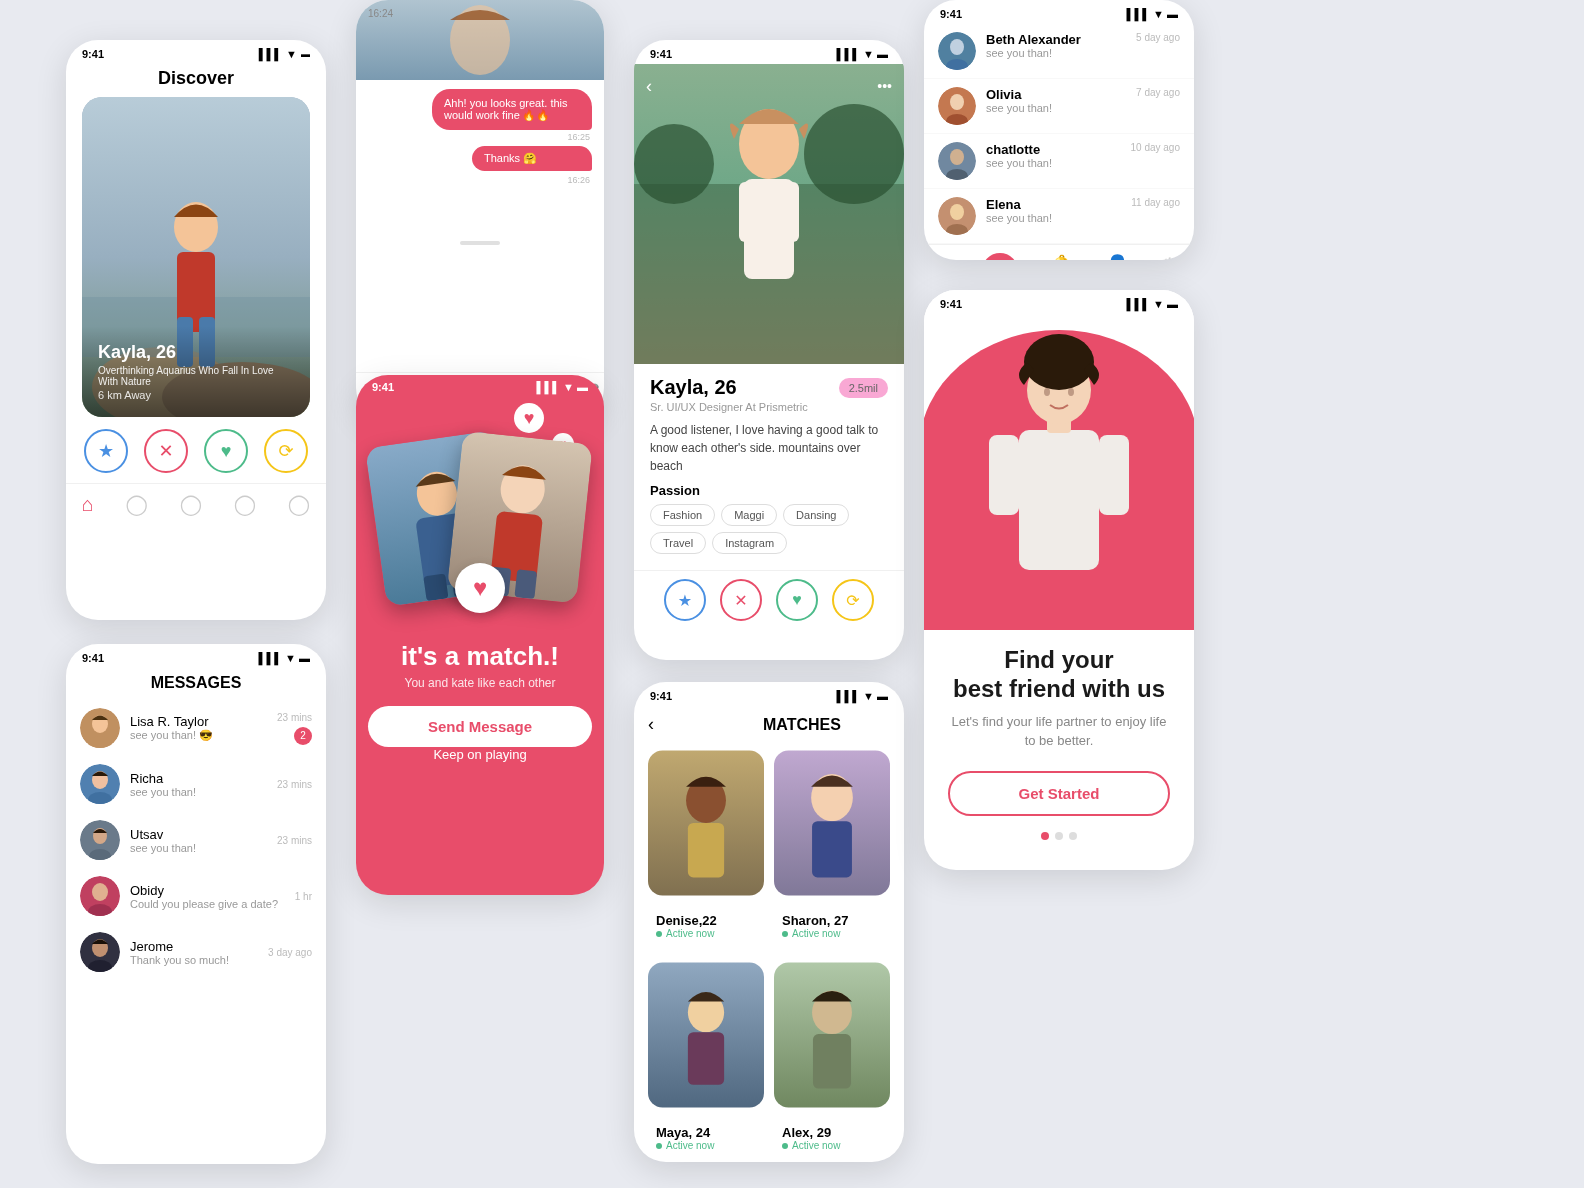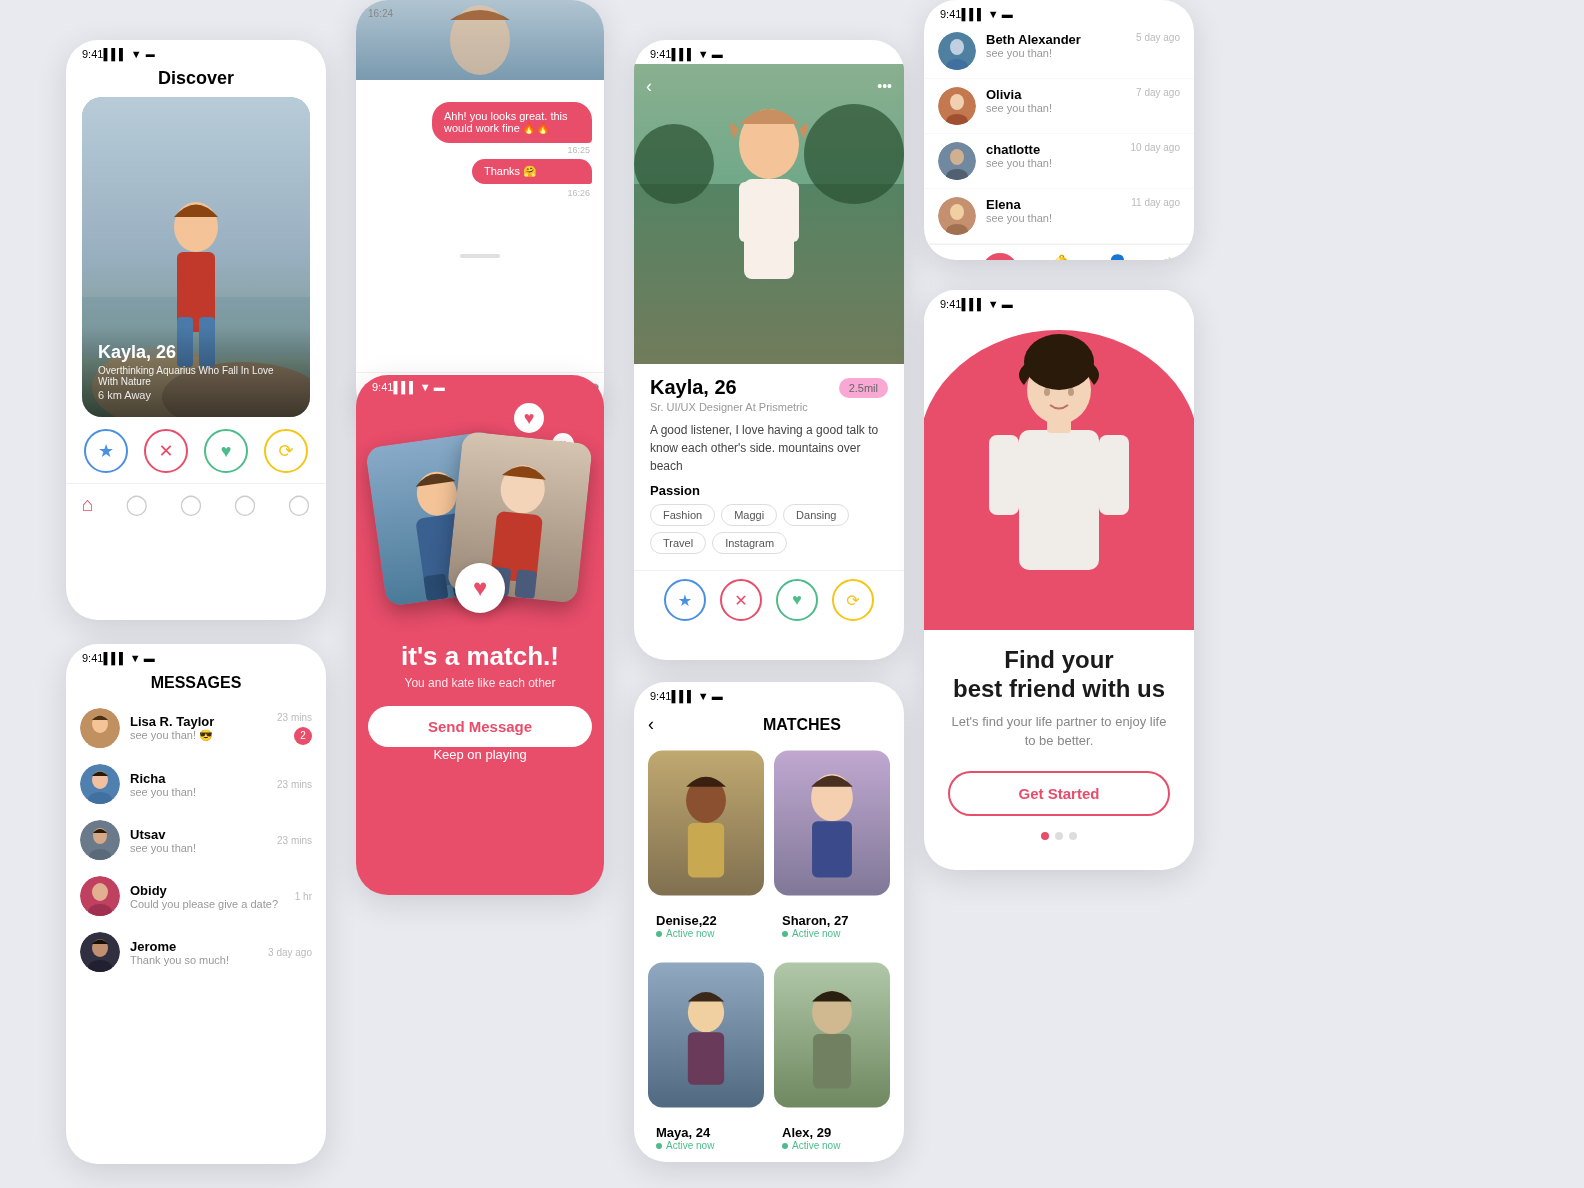--- a/index.html
+++ b/index.html
@@ -16,25 +16,25 @@
       background: white;
       border-radius: 32px;
       position: absolute;
       overflow: hidden;
       box-shadow: 0 8px 32px rgba(0,0,0,0.12);
     }
 
     
     .status-bar {
       display: flex;
-      justify-content: flex-start;
+      justify-content: space-between;
       align-items: center;
       padding: 8px 16px 4px;
       font-size: 11px;
-      font-weight: 400;
+      font-weight: 700;
     }
     .status-icons { display: flex; gap: 4px; align-items: center; font-size: 11px; }
 
     
     #phone-discover {
       left: 66px;
       top: 40px;
       width: 260px;
       height: 580px;
     }
@@ -222,21 +222,21 @@
     }
     .messages-title { text-align: center; font-size: 16px; font-weight: 700; padding: 6px 8px 8px; }
     .message-item {
       display: flex; align-items: center; padding: 8px 14px; gap: 10px;
     }
     .msg-avatar {
       width: 40px; height: 40px; border-radius: 50%; flex-shrink: 0;
       overflow: hidden;
     }
     .msg-content { flex: 1; }
-    .msg-name { font-size: 13px; font-weight: 700; }
+    .msg-name { font-size: 13px; font-weight: 400; }
     .msg-preview { font-size: 11px; color: #999; }
     .msg-time { font-size: 10px; color: #bbb; white-space: nowrap; }
     .msg-badge {
       background: #e84d6a; color: white; border-radius: 50%;
       width: 18px; height: 18px; font-size: 10px; display: flex; align-items: center; justify-content: center;
     }
 
     
     #phone-msglist {
       left: 924px;
@@ -356,21 +356,21 @@
 </div>
 
 <div class="phone-card" id="phone-chat">
   <div style="height:80px; background:linear-gradient(180deg,#b0c4d0,#7a9ab0); position:relative;">
     <span class="chat-time">16:24</span>
     <svg width="100%" height="80" style="position:absolute;top:0;left:0;">
       <ellipse cx="124" cy="40" rx="30" ry="35" fill="#f4c498" opacity="0.6"></ellipse>
       <path d="M94 20 Q124 0 154 20" fill="#8b4513" opacity="0.7"></path>
     </svg>
   </div>
-  <div style="padding:16px 0 50px;">
+  <div style="padding:3px 0 50px;">
     <div class="chat-bubble-right">Ahh! you looks great. this would work fine 🔥🔥</div>
     <div class="chat-bubble-time">16:25</div>
     <div class="chat-bubble-sent">Thanks 🤗</div>
     <div class="chat-bubble-time">16:26</div>
   </div>
   <div class="chat-input-bar">
     <span class="chat-input-icon">📷</span>
     <input class="chat-input-field" type="text" placeholder="Type somthings..." readonly="" style="">
     <div class="chat-input-actions">
       <span>🖼</span>

